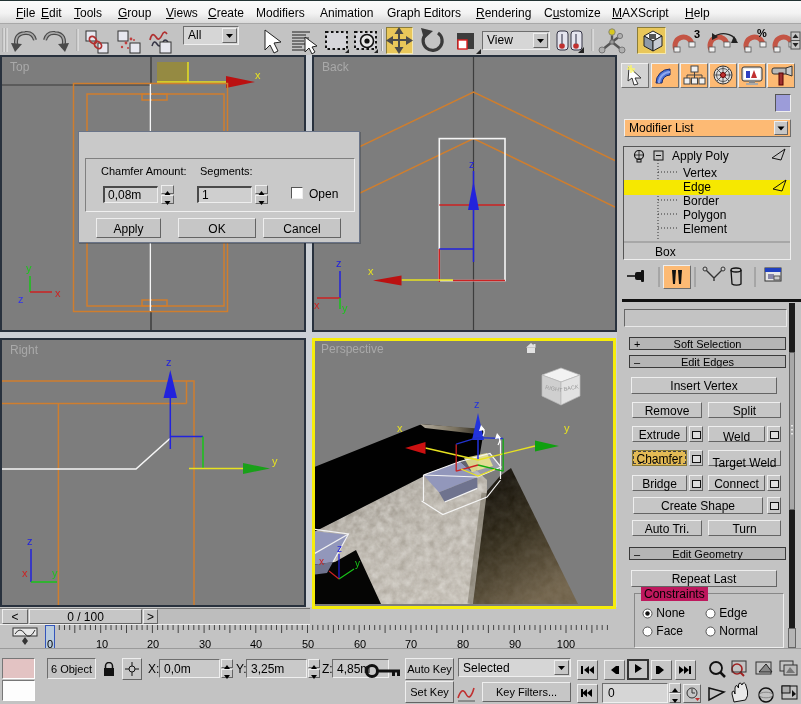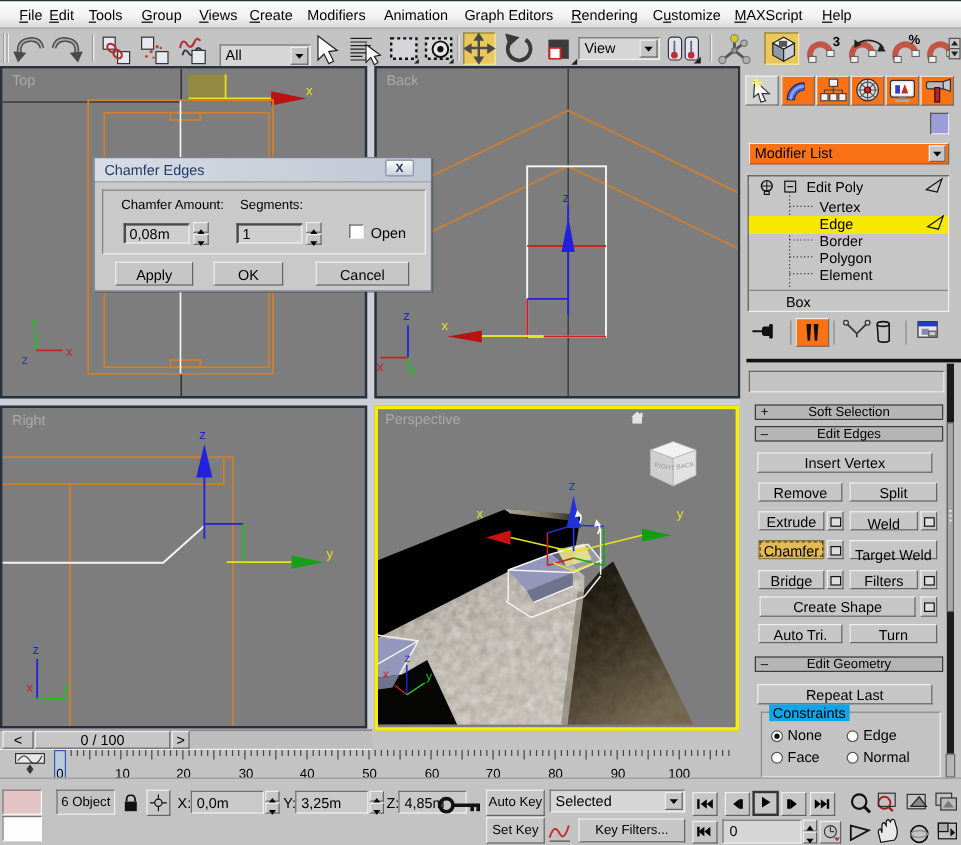--- a/index.html
+++ b/index.html
@@ -1,17 +1,17 @@
 <!DOCTYPE html>
 <html><head><meta charset="utf-8"><style>
 *{margin:0;padding:0;box-sizing:border-box}
 body{width:801px;height:704px;overflow:hidden;font-family:"Liberation Sans",sans-serif;background:#c3c3c3}
 #root{position:absolute;left:0;top:0;width:801px;height:704px;background:#c3c3c3}
 .abs{position:absolute}
-.raised{background:#f97316;border-top:1px solid #efefef;border-left:1px solid #efefef;border-right:1px solid #6e6e6e;border-bottom:1px solid #6e6e6e}
+.raised{background:#fdba74;border-top:1px solid #efefef;border-left:1px solid #efefef;border-right:1px solid #6e6e6e;border-bottom:1px solid #6e6e6e}
 .sunken{background:#c9c9c9;border-top:1px solid #6e6e6e;border-left:1px solid #6e6e6e;border-right:1px solid #efefef;border-bottom:1px solid #efefef}
 .btn{background:#c6c6c6;border-top:1px solid #eee;border-left:1px solid #eee;border-right:1px solid #646464;border-bottom:1px solid #646464;font-size:12px;text-align:center;color:#000}
 .vplabel{color:#a9a9a9;font-size:12px}
 .sq::after{content:"";display:block;width:7px;height:6px;border:1px solid #111;background:#ddd;margin:4px auto 0}
 </style></head><body>
 <div id="root">
 
 <div class="abs" id="menubar" style="left:0;top:0;width:801px;height:23px;background:linear-gradient(#fbfbfb,#f3f3f3 55%,#d9d9d9);border-top:1px solid #233;font-size:12px;color:#000">
 <span class="abs" style="left:16px;top:5px"><u>F</u>ile</span>
 <span class="abs" style="left:41px;top:5px"><u>E</u>dit</span>
@@ -156,21 +156,21 @@
  <text x="694" y="14" font-size="11" font-weight="bold" fill="#000" font-family="Liberation Sans">3</text>
  <path d="M714,13 a14,12 0 0 1 22,3" fill="none" stroke="#222" stroke-width="1.4"></path>
  <polygon points="712,16 712,9 718,13" fill="#222"></polygon>
         <polygon points="738,19 734,12 731,19" fill="#222"></polygon>
  <text x="757" y="13" font-size="11" font-weight="bold" fill="#000" font-family="Liberation Sans">%</text>
  <rect x="791" y="8" width="9" height="17" fill="#c8c8c8" stroke="#555"></rect>
  <polygon points="795.5,10 792.5,14 798.5,14" fill="#222"></polygon>
         <polygon points="795.5,23 792.5,19 798.5,19" fill="#222"></polygon>
  <line x1="791" y1="16.5" x2="800" y2="16.5" stroke="#555"></line>
 </svg>
-<div class="abs sunken" style="left:183px;top:13px;width:76px;height:19px;background:#d6d6d6;font-size:12px;padding:1px 0 0 4px">All<div class="abs btn" style="right:1px;top:1px;width:15px;height:15px"><svg width="13" height="13">
+<div class="abs sunken" style="left:183px;top:2px;width:56px;height:19px;background:#d6d6d6;font-size:12px;padding:1px 0 0 4px">All<div class="abs btn" style="right:1px;top:1px;width:15px;height:15px"><svg width="13" height="13">
             <polygon points="3,5 10,5 6.5,9" fill="#000"></polygon>
           </svg></div></div>
 <div class="abs sunken" style="left:482px;top:7px;width:68px;height:19px;background:#d6d6d6;font-size:12px;padding:1px 0 0 4px">View<div class="abs btn" style="right:1px;top:1px;width:15px;height:15px"><svg width="13" height="13">
             <polygon points="3,5 10,5 6.5,9" fill="#000"></polygon>
           </svg></div></div>
 </div>
 
 <div class="abs" id="vparea" style="left:0;top:55px;width:617px;height:552px;background:#ccd0d6">
 
  <div class="abs" style="left:0;top:0;width:306px;height:277px;background:#7d7d7d;border:2px solid #28313d">
@@ -453,21 +453,21 @@
     <line x1="34" y1="13" x2="34" y2="93"></line>
     <line x1="34" y1="25" x2="53" y2="25"></line>
           <line x1="34" y1="39" x2="53" y2="39"></line>
           <line x1="34" y1="53" x2="53" y2="53"></line>
           <line x1="34" y1="67" x2="53" y2="67"></line>
           <line x1="34" y1="81" x2="53" y2="81"></line>
    </g>
    <line x1="0" y1="95" x2="166" y2="95" stroke="#888"></line>
   </svg>
   <div class="abs" style="left:0;top:33px;width:166px;height:15px;background:#f6e800"></div>
-  <span class="abs" style="left:48px;top:2px">Edit Poly</span>
+  <span class="abs" style="left:48px;top:2px">Apply Poly</span>
   <span class="abs" style="left:59px;top:19px">Vertex</span>
   <span class="abs" style="left:59px;top:33px">Edge</span>
   <span class="abs" style="left:59px;top:47px">Border</span>
   <span class="abs" style="left:59px;top:61px">Polygon</span>
   <span class="abs" style="left:59px;top:75px">Element</span>
   <span class="abs" style="left:31px;top:98px">Box</span>
   <svg class="abs" style="left:146px;top:1px" width="18" height="13">
         <polygon points="2,10 15,1 11,12" fill="#c6c6c6" stroke="#111"></polygon>
       </svg>
   <svg class="abs" style="left:147px;top:32px" width="18" height="13">
@@ -525,31 +525,31 @@
  <div class="abs btn sq" style="left:72px;top:371px;width:14px;height:16px"></div>
  <div class="abs btn" style="left:91px;top:371px;width:57px;height:16px;padding-top:3px">Weld</div>
  <div class="abs btn sq" style="left:150px;top:371px;width:14px;height:16px"></div>
  <div class="abs" style="left:15px;top:395px;width:55px;height:16px;background:#e3ba55;border:1px solid #8a7a35;text-align:center;font-size:12px">
       <span style="border:1px dashed #444;display:block;height:13px;margin:0px">Chamfer</span>
     </div>
  <div class="abs btn sq" style="left:72px;top:395px;width:14px;height:16px"></div>
  <div class="abs btn" style="left:91px;top:395px;width:73px;height:16px;padding-top:5px">Target Weld</div>
  <div class="abs btn" style="left:15px;top:420px;width:55px;height:16px;padding-top:1px">Bridge</div>
  <div class="abs btn sq" style="left:72px;top:420px;width:14px;height:16px"></div>
- <div class="abs btn" style="left:91px;top:420px;width:57px;height:16px;padding-top:1px">Filters</div>
+ <div class="abs btn" style="left:91px;top:420px;width:57px;height:16px;padding-top:1px">Connect</div>
  <div class="abs btn sq" style="left:150px;top:420px;width:14px;height:16px"></div>
  <div class="abs btn" style="left:16px;top:442px;width:130px;height:17px;padding-top:1px">Create Shape</div>
  <div class="abs btn sq" style="left:150px;top:442px;width:14px;height:17px"></div>
  <div class="abs btn" style="left:15px;top:465px;width:70px;height:16px;padding-top:1px">Auto Tri.</div>
  <div class="abs btn" style="left:91px;top:465px;width:73px;height:16px;padding-top:1px">Turn</div>
  <div class="abs" style="left:12px;top:492px;width:157px;height:13px;background:#b5b5b5;border:1px solid #3a3a3a;text-align:center;font-size:11px">Edit Geometry<span class="abs" style="left:4px;top:0">–</span></div>
  <div class="abs btn" style="left:14px;top:515px;width:146px;height:17px;padding-top:1px">Repeat Last</div>
 
  <div class="abs" style="left:17px;top:538px;width:150px;height:55px;border:1px solid #888;border-right-color:#eee;border-bottom-color:#eee"></div>
- <span class="abs" style="left:24px;top:532px;background:#0ea5e9;padding:0 3px;font-size:12px">Constraints</span>
+ <span class="abs" style="left:24px;top:532px;background:#be185d;padding:0 3px;font-size:12px">Constraints</span>
  <span class="abs" style="left:25px;top:551px"><svg width="11" height="11" style="vertical-align:-2px">
         <circle cx="5.5" cy="5.5" r="4.5" fill="#fff" stroke="#555"></circle>
         <circle cx="5.5" cy="5.5" r="2.2" fill="#111"></circle>
       </svg> None</span>
  <span class="abs" style="left:88px;top:551px"><svg width="11" height="11" style="vertical-align:-2px">
         <circle cx="5.5" cy="5.5" r="4.5" fill="#fff" stroke="#555"></circle>
       </svg> Edge</span>
  <span class="abs" style="left:25px;top:569px"><svg width="11" height="11" style="vertical-align:-2px">
         <circle cx="5.5" cy="5.5" r="4.5" fill="#fff" stroke="#555"></circle>
       </svg> Face</span>
@@ -852,24 +852,20 @@
   <circle cx="62" cy="39" r="7" fill="none" stroke="#111" stroke-width="1.5"></circle>
       <ellipse cx="62" cy="39" rx="7" ry="2.8" fill="none" stroke="#888"></ellipse>
 
   <rect x="78" y="30" width="15" height="13" fill="none" stroke="#111"></rect>
       <rect x="78" y="30" width="8" height="7" fill="#aaa" stroke="#111"></rect>
       <polygon points="88,34 92,38 88,41" fill="#111"></polygon>
  </svg>
 </div>
 
 <div class="abs" id="dialog" style="left:78px;top:131px;width:282px;height:112px;font-size:12px;background:#c9c9c9;border:1px solid #6a7488;box-shadow:1px 1px 0 rgba(40,50,60,0.35)">
- <div class="abs" style="left:0;top:0;width:280px;height:20px;background:linear-gradient(90deg,#d7dce4,#bfc7d3);border-bottom:1px solid #9aa2b0">
-  <span style="position:absolute;left:8px;top:3px;color:#1e3c64;font-size:12px">Chamfer Edges</span>
-  <div class="abs" style="right:14px;top:1px;width:24px;height:14px;background:linear-gradient(#fefefe,#c9cfdc);border:1px solid #8892a8;border-radius:2px;text-align:center;font-size:10px;font-weight:bold;color:#2a3c5e;line-height:13px">X</div>
- </div>
  <div class="abs" style="left:6px;top:26px;width:270px;height:54px;border:1px solid #808080;border-right-color:#f0f0f0;border-bottom-color:#f0f0f0"></div>
  <span class="abs" style="left:22px;top:33px;font-size:11px">Chamfer Amount:</span>
  <span class="abs" style="left:121px;top:33px;font-size:11px">Segments:</span>
  <div class="abs" style="left:24px;top:54px;width:55px;height:17px;background:#cfcfcf;border-top:2px solid #4a4a4a;border-left:2px solid #4a4a4a;border-right:1px solid #eee;border-bottom:1px solid #eee;padding:0 0 0 3px">0,08m</div>
  <div class="abs" style="left:82px;top:53px;width:13px;height:19px">
       <div class="abs btn" style="left:0;top:0;width:13px;height:9px"><svg width="11" height="7">
           <polygon points="5.5,1 2.5,5 8.5,5" fill="#000"></polygon>
         </svg></div>
       <div class="abs btn" style="left:0;top:10px;width:13px;height:9px"><svg width="11" height="7">
           <polygon points="5.5,5 2.5,1 8.5,1" fill="#000"></polygon>
@@ -880,15 +876,15 @@
       <div class="abs btn" style="left:0;top:0;width:13px;height:9px"><svg width="11" height="7">
           <polygon points="5.5,1 2.5,5 8.5,5" fill="#000"></polygon>
         </svg></div>
       <div class="abs btn" style="left:0;top:10px;width:13px;height:9px"><svg width="11" height="7">
           <polygon points="5.5,5 2.5,1 8.5,1" fill="#000"></polygon>
         </svg></div>
     </div>
  <div class="abs" style="left:212px;top:55px;width:12px;height:12px;background:#fff;border-top:1px solid #555;border-left:1px solid #555;border-right:1px solid #eee;border-bottom:1px solid #eee"></div>
  <span class="abs" style="left:230px;top:55px">Open</span>
  <div class="abs btn" style="left:17px;top:86px;width:65px;height:20px;padding-top:3px">Apply</div>
- <div class="abs btn" style="left:99px;top:86px;width:58px;height:20px;padding-top:3px">OK</div>
+ <div class="abs btn" style="left:99px;top:86px;width:78px;height:20px;padding-top:3px">OK</div>
  <div class="abs btn" style="left:184px;top:86px;width:78px;height:20px;padding-top:3px">Cancel</div>
 </div>
 
 </body></html>

